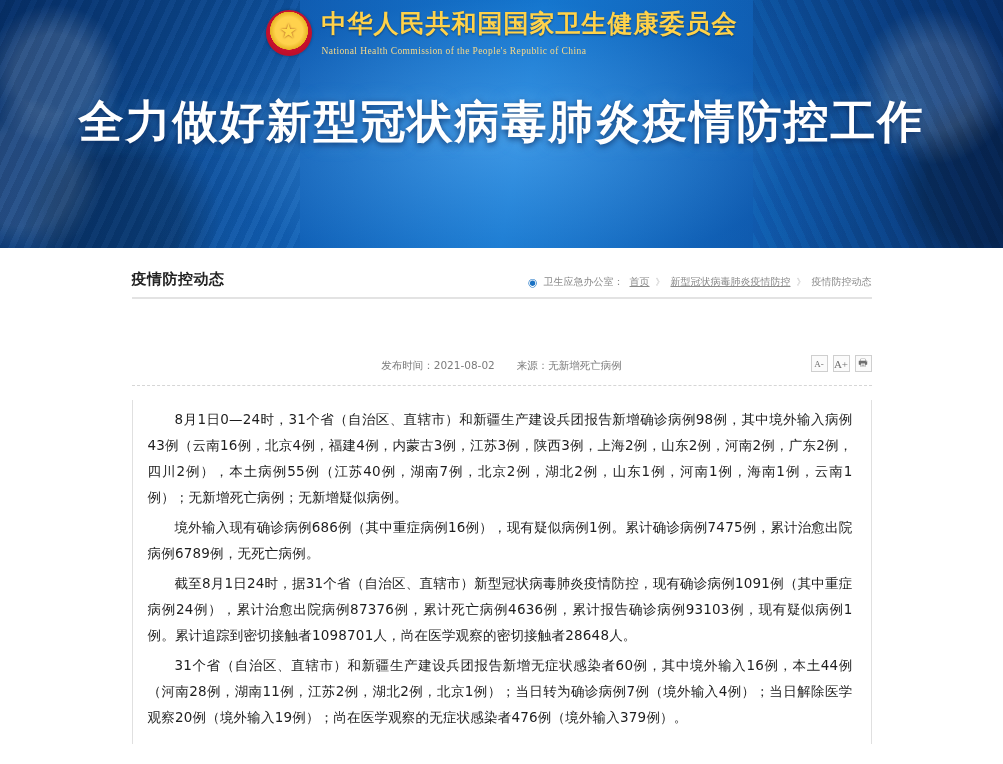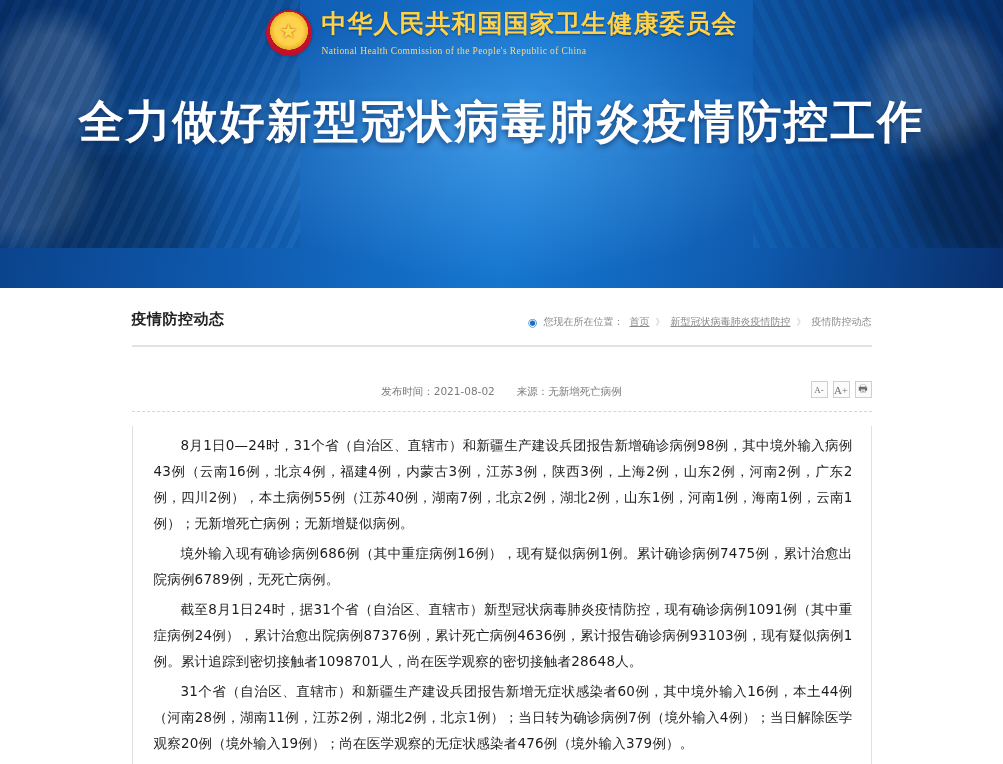--- a/index.html
+++ b/index.html
@@ -10,21 +10,21 @@
     height: 764px;
     overflow: hidden;
     background: #ffffff;
     font-family: "Liberation Sans", sans-serif;
   }
 
   
   .banner {
     position: relative;
     width: 1003px;
-    height: 288px;
+    height: 248px;
     overflow: hidden;
     background: linear-gradient(100deg, #0a3f86 0%, #0f5bb0 28%, #1477cf 52%, #0e59ad 76%, #092f6c 100%);
   }
   
   .banner .photo-left {
     position: absolute;
     left: 0; top: 0;
     width: 300px; height: 248px;
     background:
       radial-gradient(circle at 18% 30%, rgba(255,255,255,0.16) 0 40px, rgba(255,255,255,0) 70px),
@@ -135,21 +135,21 @@
     margin: 0 auto;
     position: relative;
   }
 
   .crumb-row {
     display: flex;
     align-items: flex-end;
     justify-content: space-between;
     padding-top: 22px;
     border-bottom: 2px solid #e3e3e3;
-    padding-bottom: 16px;
+    padding-bottom: 8px;
   }
   .section-title {
     font-family: "DejaVu Sans", sans-serif;
     font-size: 15px;
     font-weight: bold;
     color: #222222;
     letter-spacing: 0.5px;
   }
   .crumbs {
     display: flex;
@@ -173,21 +173,21 @@
   }
   .article-title {
     text-align: center;
     font-family: "DejaVu Sans", sans-serif;
     font-size: 20px;
     font-weight: bold;
     color: #1a5fa8;
     letter-spacing: 0.3px;
   }
   .meta-row {
-    margin-top: 12px;
+    margin-top: 34px;
     display: flex;
     align-items: center;
     justify-content: center;
     gap: 22px;
     font-family: "DejaVu Sans", sans-serif;
     font-size: 10.5px;
     color: #7b7b7b;
     position: relative;
   }
   .meta-row .label { color: #7b7b7b; }
@@ -219,21 +219,21 @@
     border-top: 1px dashed #d6d6d6;
   }
 
   .body-box {
     margin-top: 14px;
     padding: 6px 18px 10px 14px;
     border-left: 1px solid #e0e0e0;
     border-right: 1px solid #e0e0e0;
   }
   .body-box p {
-    margin: 0 0 4px 7px;
+    margin: 0 0 4px 1px;
     text-indent: 2em;
     font-family: "DejaVu Sans", sans-serif;
     font-size: 13.5px;
     line-height: 26px;
     color: #1d1d1d;
     text-align: justify;
     letter-spacing: 0.2px;
   }
 </style>
 </head>
@@ -256,21 +256,21 @@
 </div>
 
 <div class="page">
   <div class="content-wrap">
 
     <div class="crumb-row">
       <div class="section-title">疫情防控动态</div>
 
       <div class="crumbs">
         <span class="pin">◉</span>
-        <span>您现在所在位置：</span>
+        <span>卫生应急办公室：</span>
         <a class="crumb-link" href="#">首页</a>
         <span class="sep">》</span>
         <a class="crumb-link" href="#">新型冠状病毒肺炎疫情防控</a>
         <span class="sep">》</span>
         <span class="crumb-cur">疫情防控动态</span>
       </div>
     </div>
 
     <div class="article">
 

